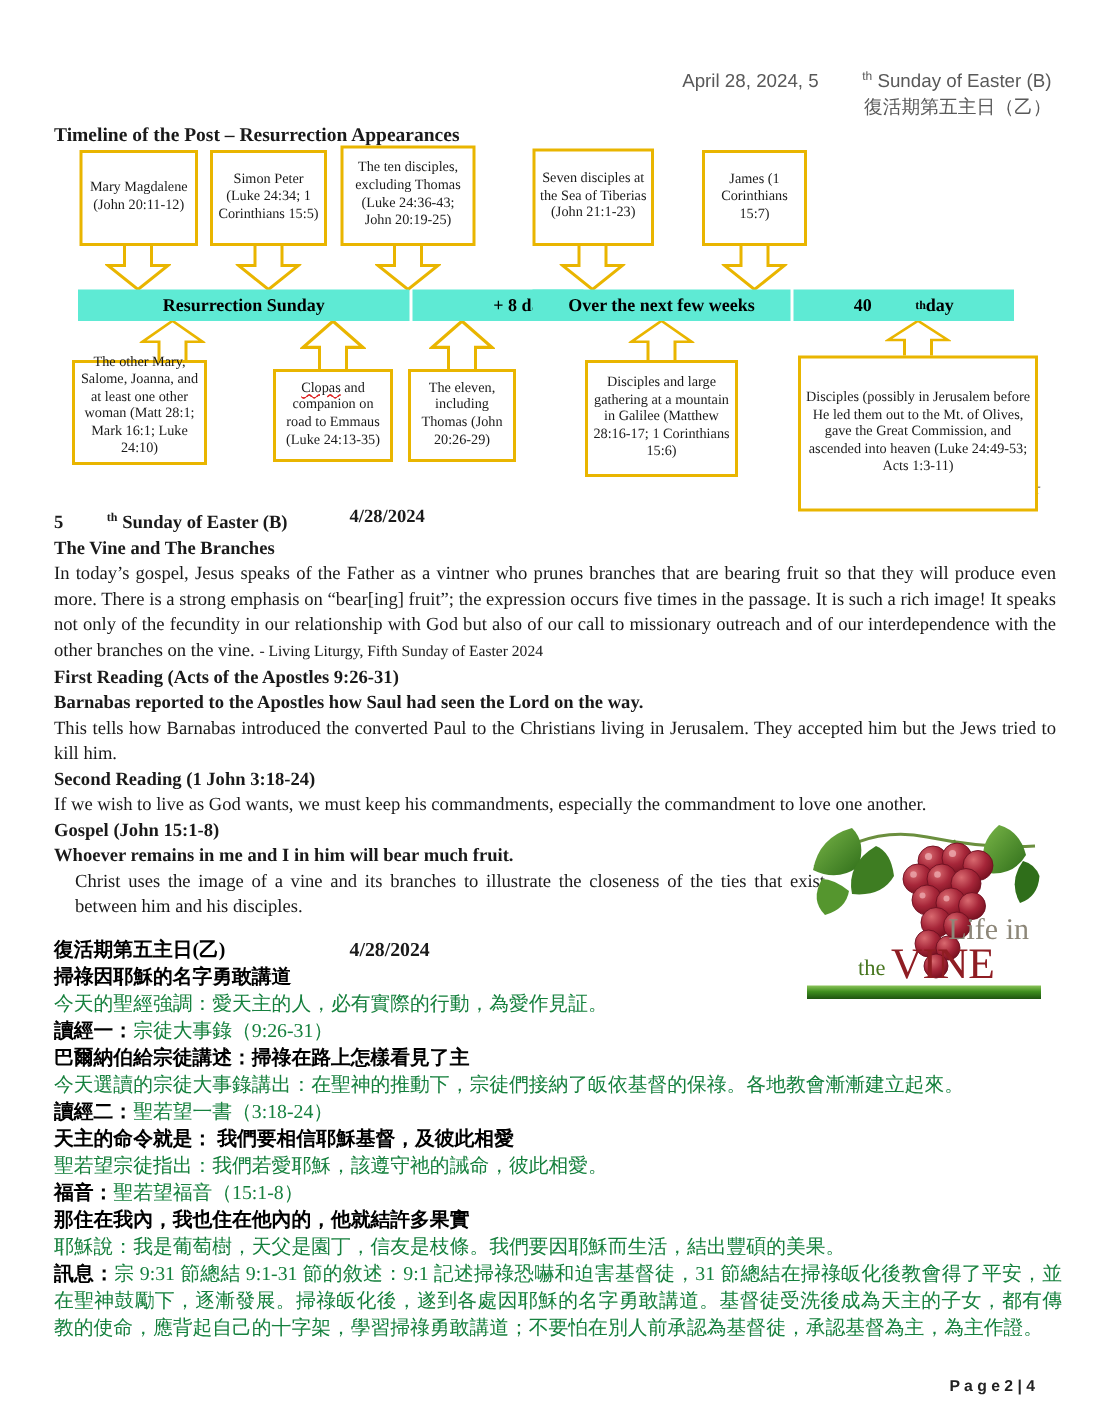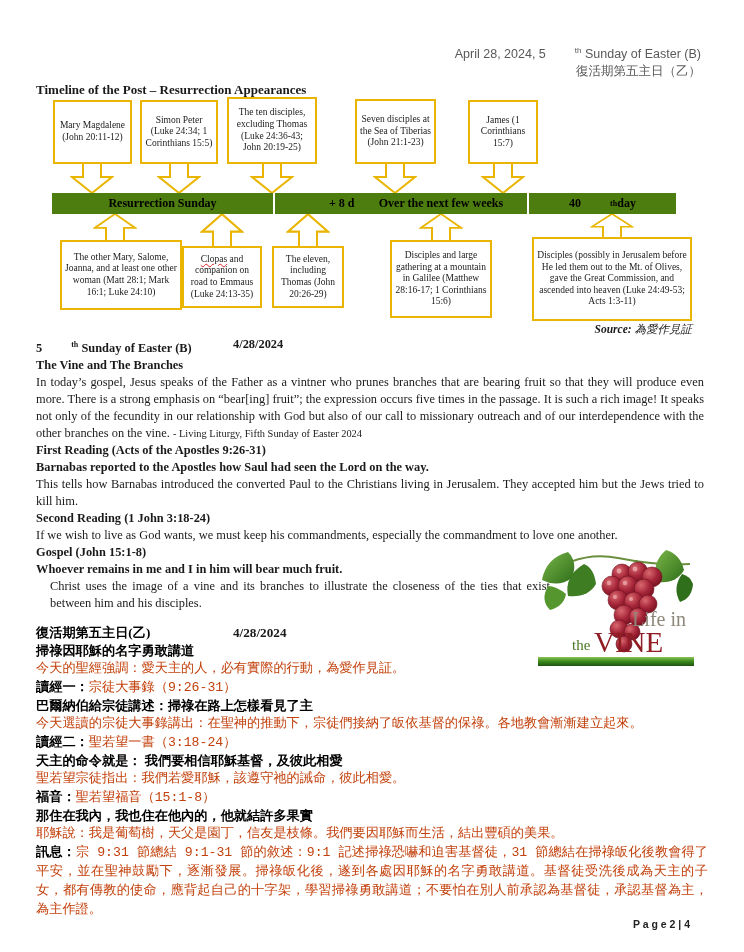--- a/index.html
+++ b/index.html
@@ -7,42 +7,42 @@
         font-family:"Liberation Serif","DejaVu Serif",serif;color:#1a1a1a;}
   
   .hdr{position:absolute;top:42px;right:43px;text-align:right;
        font-family:"Liberation Sans","DejaVu Sans",sans-serif;color:#595959;font-size:12.5px;line-height:17px;}
   .hdr sup{font-size:8px;}
   
   .tl{position:absolute;left:36px;top:82px;width:664px;height:256px;}
   .tl-title{position:absolute;left:0;top:0;font-weight:bold;font-size:13px;}
   .tbox{position:absolute;border:2px solid #E9B500;background:#fff;display:flex;align-items:center;justify-content:center;
         text-align:center;font-size:9.5px;line-height:1.22;padding:2px;box-sizing:border-box;z-index:2;}
-  .bar-seg{position:absolute;top:111px;height:21px;background:#4d7c0f;display:flex;align-items:center;justify-content:center;
+  .bar-seg{position:absolute;top:111px;height:21px;background:#5eead4;display:flex;align-items:center;justify-content:center;
         font-weight:bold;font-size:12px;color:#000;z-index:3;}
   .bar-seg sup{font-size:8px;}
   .ar{position:absolute;z-index:1;}
   .src{position:absolute;top:240px;right:8px;font-style:italic;font-size:11.5px;}
   .src b{font-style:italic;}
   .wavy{text-decoration:underline;text-decoration-style:wavy;text-decoration-color:#d22;text-decoration-thickness:0.8px;}
   
   .en-sec{position:absolute;left:36px;top:336px;width:668px;font-size:12.4px;line-height:17px;}
   .line{white-space:nowrap;}
   .just{text-align:justify;}
   .b{font-weight:bold;}
   .rel{position:relative;}
   .date-col{position:absolute;left:197px;top:0;font-weight:bold;}
   .cite{font-size:10.4px;}
   .gospel-body{width:500px;margin-left:14px;}
   sup{font-size:8px;padding-left:29px;}
   
   .vine-img{position:absolute;left:538px;top:548px;width:156px;height:120px;}
   
   .cn-sec{position:absolute;left:36px;top:624px;width:672px;font-size:13.2px;line-height:18px;}
-  .lt{color:#c2410c;font-family:Liberation Mono, monospace;}
+  .lt{color:#15803d;}
   .cn-sec .b, .cn-sec b{color:#000;}
   
   .foot{position:absolute;right:54px;top:918px;font-family:"Liberation Sans","DejaVu Sans",sans-serif;
         font-size:10.5px;font-weight:bold;color:#222;text-align:right;}
 </style>
 </head>
 <body>
 
 <div class="page">
 
@@ -104,33 +104,33 @@
     <svg class="ar" style="left:250px;top:131px;" width="44" height="34" viewBox="0 0 44 31" preserveAspectRatio="none">
         <path d="M13,31 L13,17 L2,17 L22,1 L42,17 L31,17 L31,31" fill="#fff" stroke="#E9B500" stroke-width="2"></path>
       </svg>
     <svg class="ar" style="left:383px;top:131px;" width="44" height="27" viewBox="0 0 44 31" preserveAspectRatio="none">
         <path d="M13,31 L13,17 L2,17 L22,1 L42,17 L31,17 L31,31" fill="#fff" stroke="#E9B500" stroke-width="2"></path>
       </svg>
     <svg class="ar" style="left:554px;top:131px;" width="44" height="25" viewBox="0 0 44 31" preserveAspectRatio="none">
         <path d="M13,31 L13,17 L2,17 L22,1 L42,17 L31,17 L31,31" fill="#fff" stroke="#E9B500" stroke-width="2"></path>
       </svg>
 
-    <div class="tbox" style="left:24px;top:158px;width:122px;height:70px;">
+    <div class="tbox" style="left:12px;top:158px;width:90px;height:70px;align-items:flex-end;">
         <span>The other Mary, Salome, Joanna, and at least one other woman (Matt 28:1; Mark 16:1; Luke 24:10)</span>
       </div>
     <div class="tbox" style="left:146px;top:164px;width:80px;height:62px;">
         <span><span class="wavy">Clopas</span><span> and companion on road to Emmaus (Luke 24:13-35)</span></span>
       </div>
     <div class="tbox" style="left:236px;top:164px;width:72px;height:62px;">
         <span>The eleven, including Thomas (John 20:26-29)</span>
       </div>
     <div class="tbox" style="left:354px;top:158px;width:102px;height:78px;">
         <span>Disciples and large gathering at a mountain in Galilee (Matthew 28:16-17; 1 Corinthians 15:6)</span>
       </div>
-    <div class="tbox" style="left:496px;top:155px;width:160px;height:84px;align-items:center;">
+    <div class="tbox" style="left:496px;top:155px;width:160px;height:104px;align-items:center;">
         <span>Disciples (possibly in Jerusalem before He led them out to the Mt. of Olives, gave the Great Commission, and ascended into heaven (Luke 24:49-53; Acts 1:3-11)</span>
       </div>
 
     <div class="src"><b>Source:</b><span> 為愛作見証</span></div>
   </div>
 
   <div class="en-sec">
     <div class="line rel"><b><span>5</span><sup>th</sup><span> Sunday of Easter (B)</span></b><span class="date-col">4/28/2024</span></div>
     <div class="line b">The Vine and The Branches</div>
     <div class="just"><span>In today’s gospel, Jesus speaks of the Father as a vintner who prunes branches that are bearing fruit so that they will produce even more.  There is a strong emphasis on “bear[ing] fruit”; the expression occurs five times in the passage.  It is such a rich image! It speaks not only of the fecundity in our relationship with God but also of our call to missionary outreach and of our interdependence with the other branches on the vine. </span><span class="cite">- Living Liturgy, Fifth Sunday of Easter 2024</span></div>

